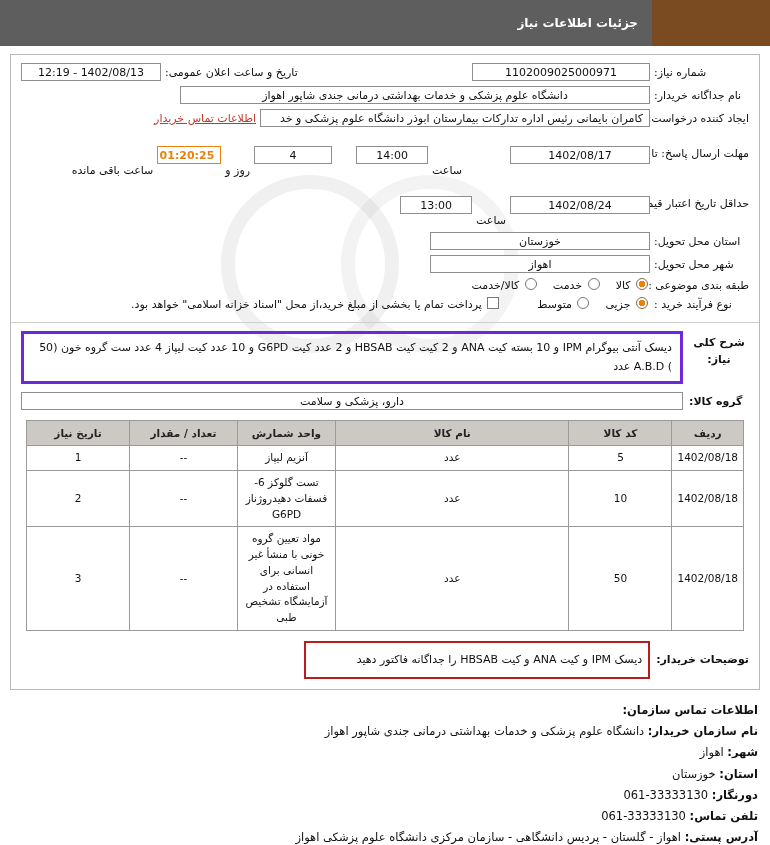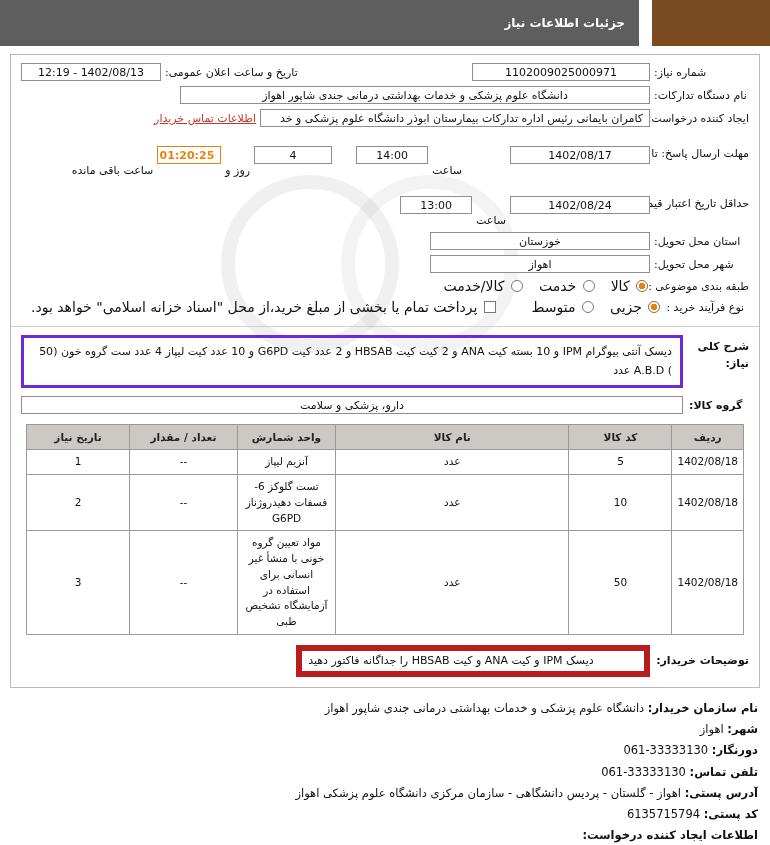--- a/index.html
+++ b/index.html
@@ -20,21 +20,20 @@
     width: 770px;
     height: 845px;
     box-sizing: border-box;
     overflow: hidden;
   }
   
   .top-bar {
     display: flex;
     height: 46px;
     width: 100%;
-    gap: 13px;
   }
   .top-bar .brown {
     width: 118px;
     background: #7a4a21;
   }
   .top-bar .title-strip {
     flex: 1;
     background: #5e5e5e;
     color: #fff;
     display: flex;
@@ -131,33 +130,33 @@
   }
   .radio.on { background: radial-gradient(circle at 50% 50%, #e8820c 0 45%, #fff 46% 100%); border-color:#8a6a3a;}
   .chk {
     display: inline-block;
     width: 10px; height: 10px;
     border: 1px solid #777;
     margin: 0 2px;
     vertical-align: -1px;
     background: #fff;
   }
-  .opt { margin-left: 10px; font-size: 14px; white-space: nowrap;}
+  .opt { margin-left: 10px; font-size: 11px; white-space: nowrap;}
   
   .summary-row {
     display: flex;
     gap: 6px;
     align-items: stretch;
     padding: 8px 10px;
   }
   .summary-label {
     width: 60px;
     font-size: 11px;
     font-weight: bold;
-    text-align: right;
+    text-align: center;
     padding-top: 4px;
     line-height: 1.5;
   }
   .summary-box {
     flex: 1;
     border: 3px solid #6d28d9;
     min-height: 36px;
     padding: 5px 8px;
     font-size: 11px;
     line-height: 1.7;
@@ -200,28 +199,28 @@
   }
   td.namecell { text-align: center; }
   .notes-row {
     display: flex;
     gap: 6px;
     align-items: center;
     padding: 0 10px 10px 10px;
   }
   .notes-label { font-weight: bold; font-size: 11px; white-space: nowrap;}
   .notes-box {
-    border: 6px solid #b91c1c;
+    border: 2px solid #b91c1c;
     flex: 0 0 auto;
     width: 330px;
     height: 20px;
     line-height: 20px;
-    padding: 0 6px;
-    font-size: 11px;
-    text-align: left;
+    padding: 7px 6px;
+    font-size: 11px;
+    text-align: right;
   }
   
   .contact {
     margin: 10px 12px 0 12px;
     font-size: 11.5px;
     line-height: 1.85;
     text-align: right;
   }
   .contact .k { font-weight: bold; margin-top: 39px; }
   .contact .head { font-weight: bold; }
@@ -252,21 +251,21 @@
 
         <div class="row" style="justify-content:flex-start;">
           <div class="lbl w1">شماره نیاز:</div>
           <div class="box med" style="width:178px;">1102009025000971</div>
           <div style="flex:1"></div>
           <div class="lbl" style="width:auto;text-align:center;">تاریخ و ساعت اعلان عمومی:</div>
           <div class="box" style="width:140px;">1402/08/13 - 12:19</div>
         </div>
 
         <div class="row">
-          <div class="lbl w1">نام دستگاه تدارکات:</div>
+          <div class="lbl w1">نام جداگانه خریدار:</div>
           <div class="box" style="width:470px;">دانشگاه علوم پزشکی و خدمات بهداشتی درمانی جندی شاپور اهواز</div>
         </div>
 
         <div class="row">
           <div class="lbl w1">ایجاد کننده درخواست:</div>
           <div class="box" style="width:390px;text-align:right;">کامران بایمانی رئیس اداره تدارکات بیمارستان ابوذر  دانشگاه علوم پزشکی و خد</div>
           <a class="link" href="#">اطلاعات تماس خریدار</a>
         </div>
 
         <div class="row">
@@ -386,29 +385,34 @@
 
       <div class="notes-row">
         <div class="notes-label">توضیحات خریدار:</div>
         <div class="notes-box">دیسک IPM و کیت ANA و کیت HBSAB را جداگانه فاکتور دهید</div>
       </div>
 
     </div>
   </div>
 
   <div class="contact">
+    <div class="head">اطلاعات تماس سازمان:</div>
     <div>
       <span class="k">نام سازمان خریدار:</span>
       <span>دانشگاه علوم پزشکی و خدمات بهداشتی درمانی جندی شاپور اهواز</span>
     </div>
     <div>
       <span class="k">شهر:</span>
       <span>اهواز</span>
     </div>
     <div>
+      <span class="k">استان:</span>
+      <span>خوزستان</span>
+    </div>
+    <div>
       <span class="k">دورنگار:</span>
       <span>33333130-061</span>
     </div>
     <div>
       <span class="k">تلفن تماس:</span>
       <span>33333130-061</span>
     </div>
     <div>
       <span class="k">آدرس پستی:</span>
       <span>اهواز - گلستان - پردیس دانشگاهی - سازمان مرکزی دانشگاه علوم پزشکی اهواز</span>

